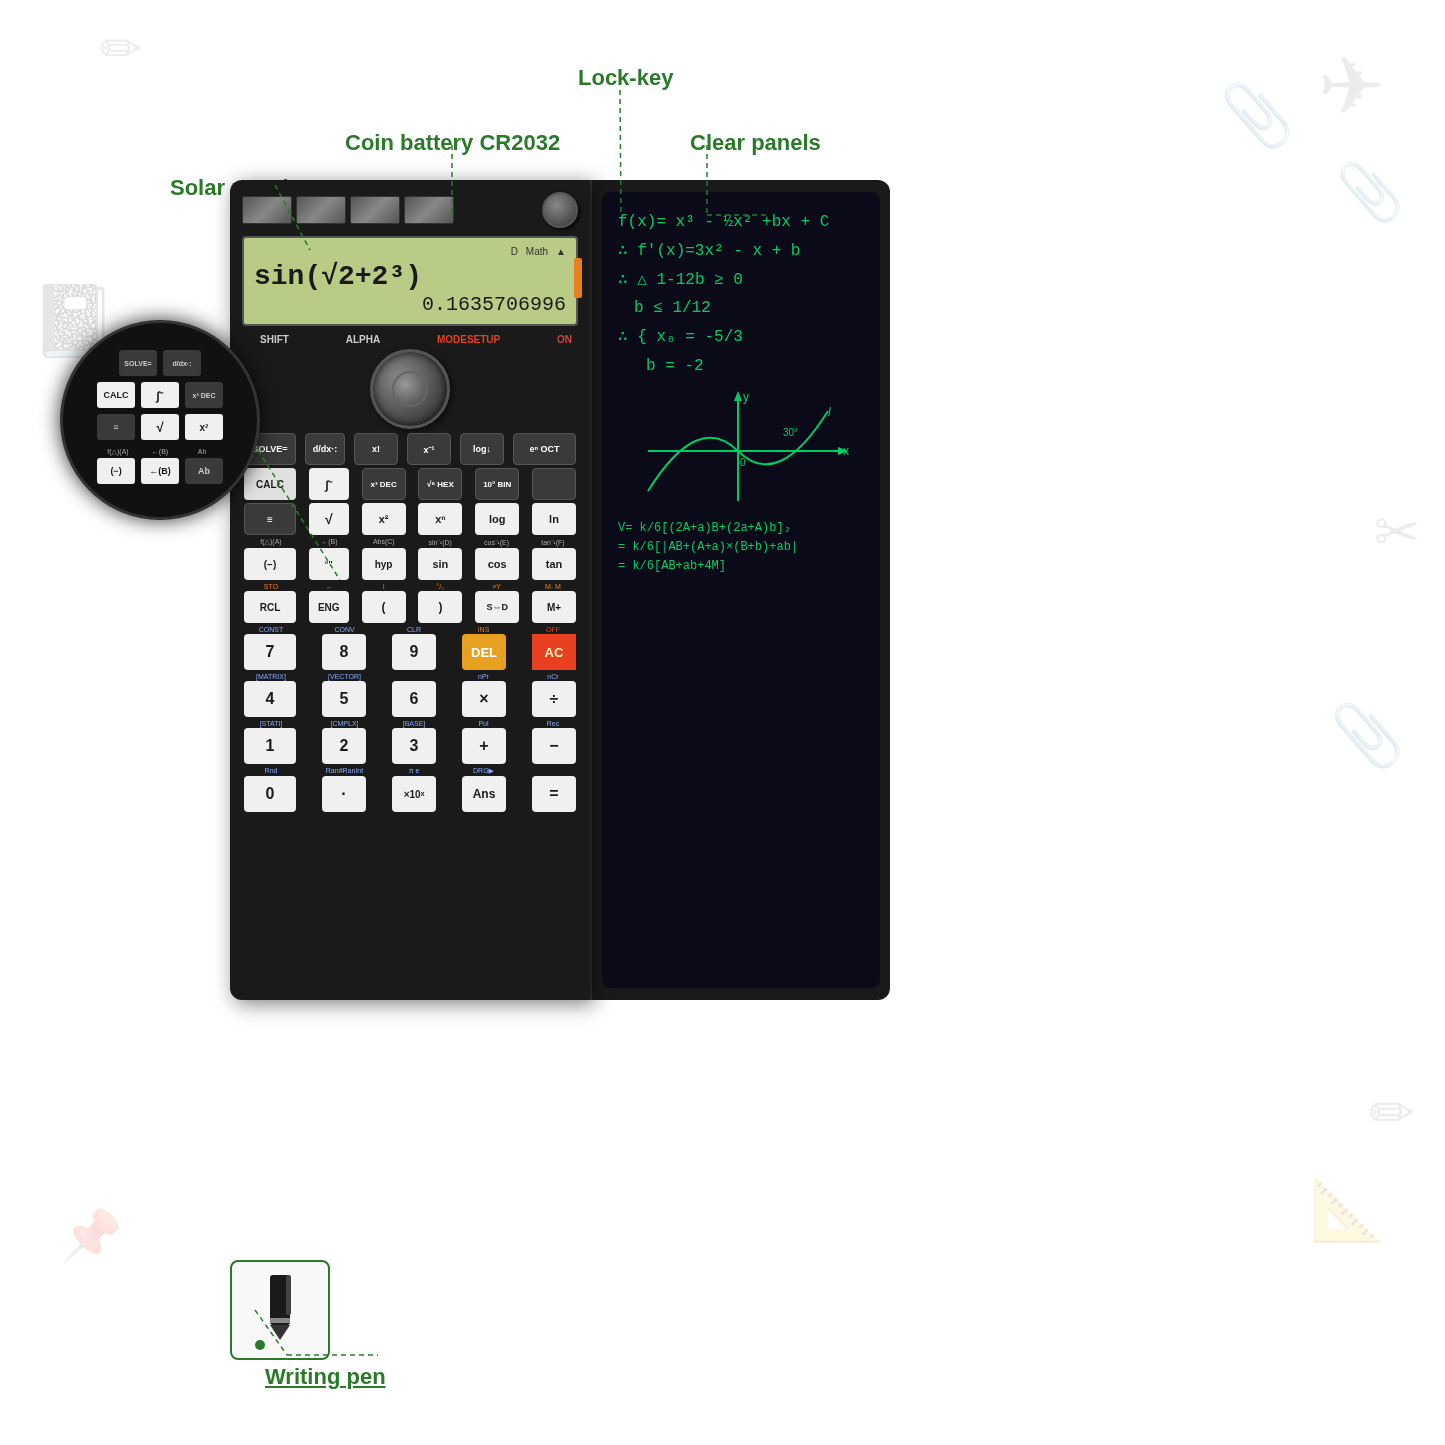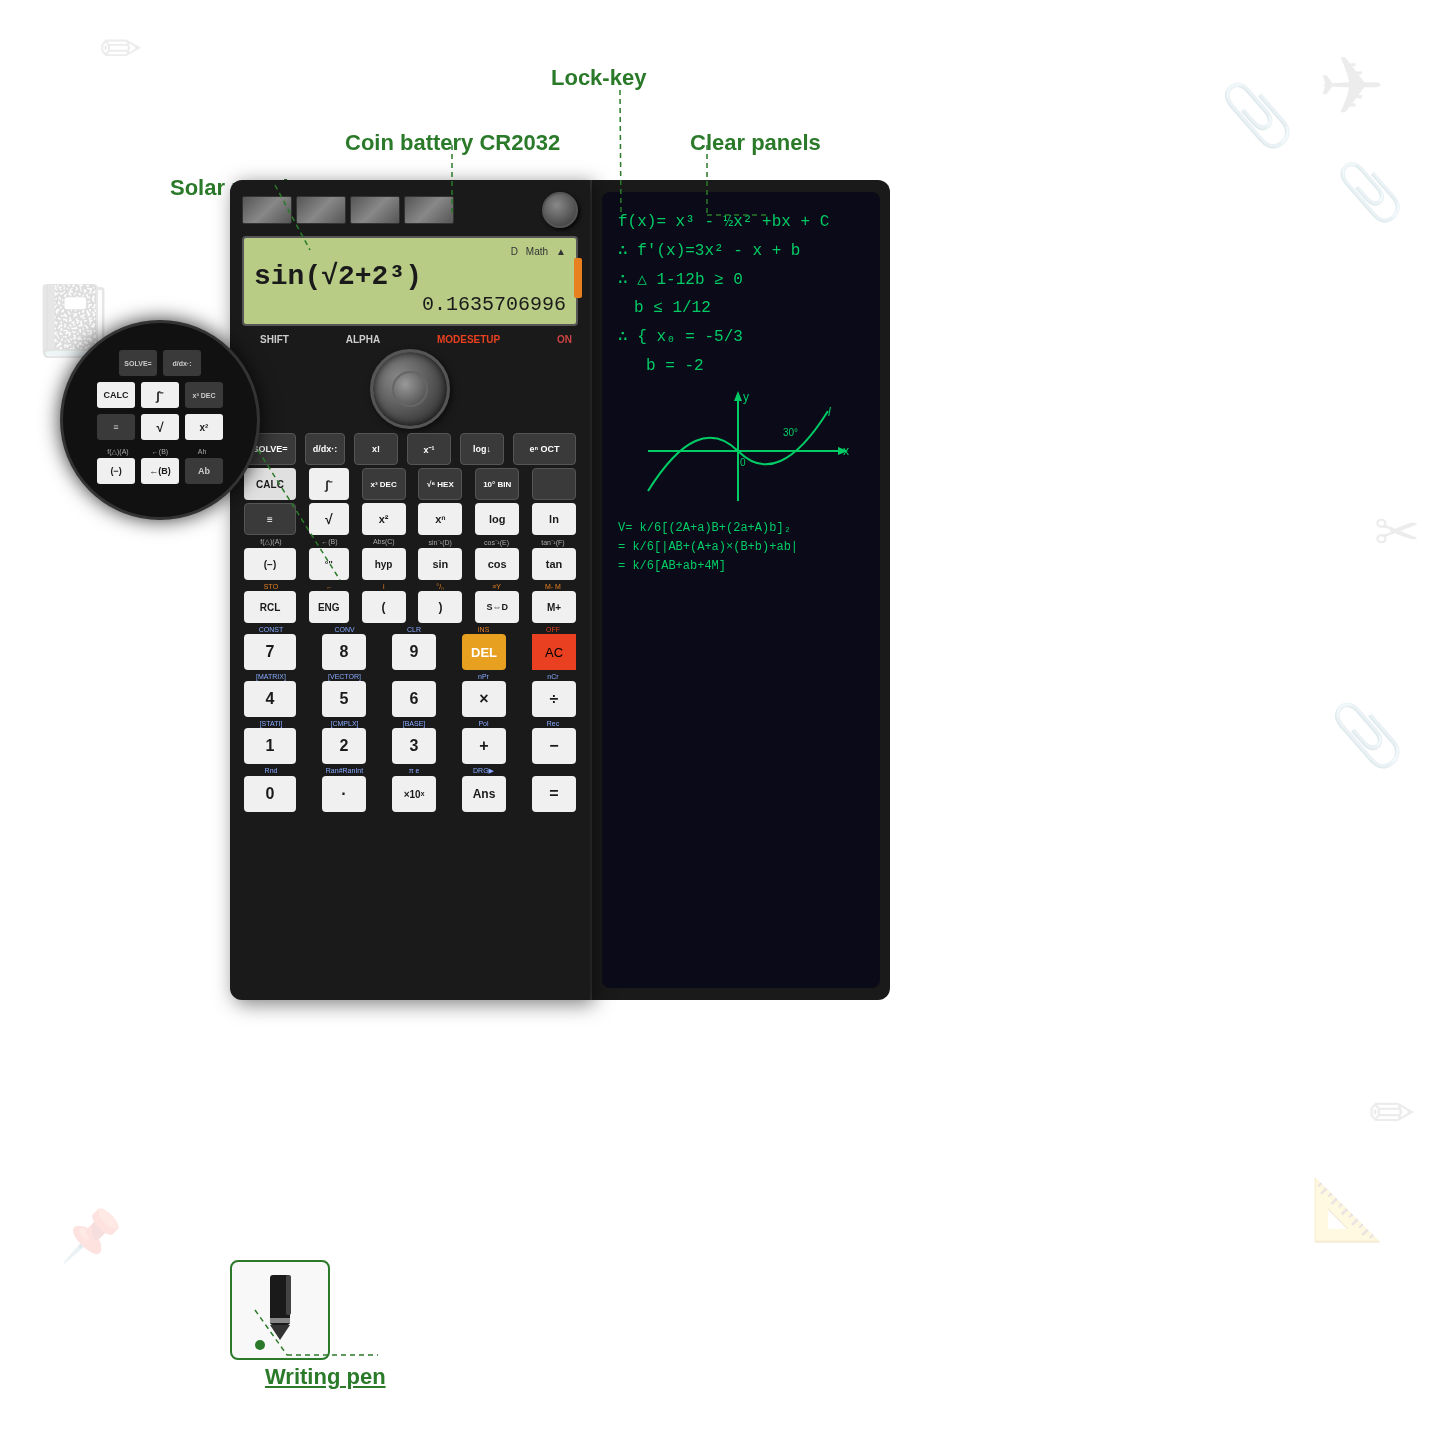--- a/index.html
+++ b/index.html
@@ -218,23 +218,23 @@
       color: #ffffff;
       font-size: 11px;
       font-weight: bold;
       border-radius: 4px;
     }
 
     .key-ac {
       width: 48px;
       height: 32px;
       background: #e84020;
-      color: #000000;
+      color: #fef9c3;
       font-size: 11px;
-      font-weight: normal;
+      font-weight: bold;
       border-radius: 0;
     }
 
     
     .writing-tablet {
       width: 300px;
       height: 820px;
       background: #1a1a1a;
       border-radius: 0 12px 12px 0;
       padding: 12px 10px;
@@ -376,21 +376,21 @@
 <div class="annotation" style="left:170px; top:175px;">
   <span>Solar panels</span>
 </div>
 <div class="dot-connector" style="left:268px; top:249px;"></div>
 
 <div class="annotation" style="left:345px; top:130px;">
   <span>Coin battery CR2032</span>
 </div>
 <div class="dot-connector" style="left:452px; top:215px;"></div>
 
-<div class="annotation" style="left:551px; top:65px;">
+<div class="annotation" style="left:578px; top:65px;">
   <span>Lock-key</span>
 </div>
 <div class="dot-connector" style="left:616px; top:215px;"></div>
 
 <div class="annotation" style="left:690px; top:130px;">
   <span>Clear panels</span>
 </div>
 <div class="dot-connector" style="left:702px; top:215px;"></div>
 
 <div class="calculator-wrapper">

